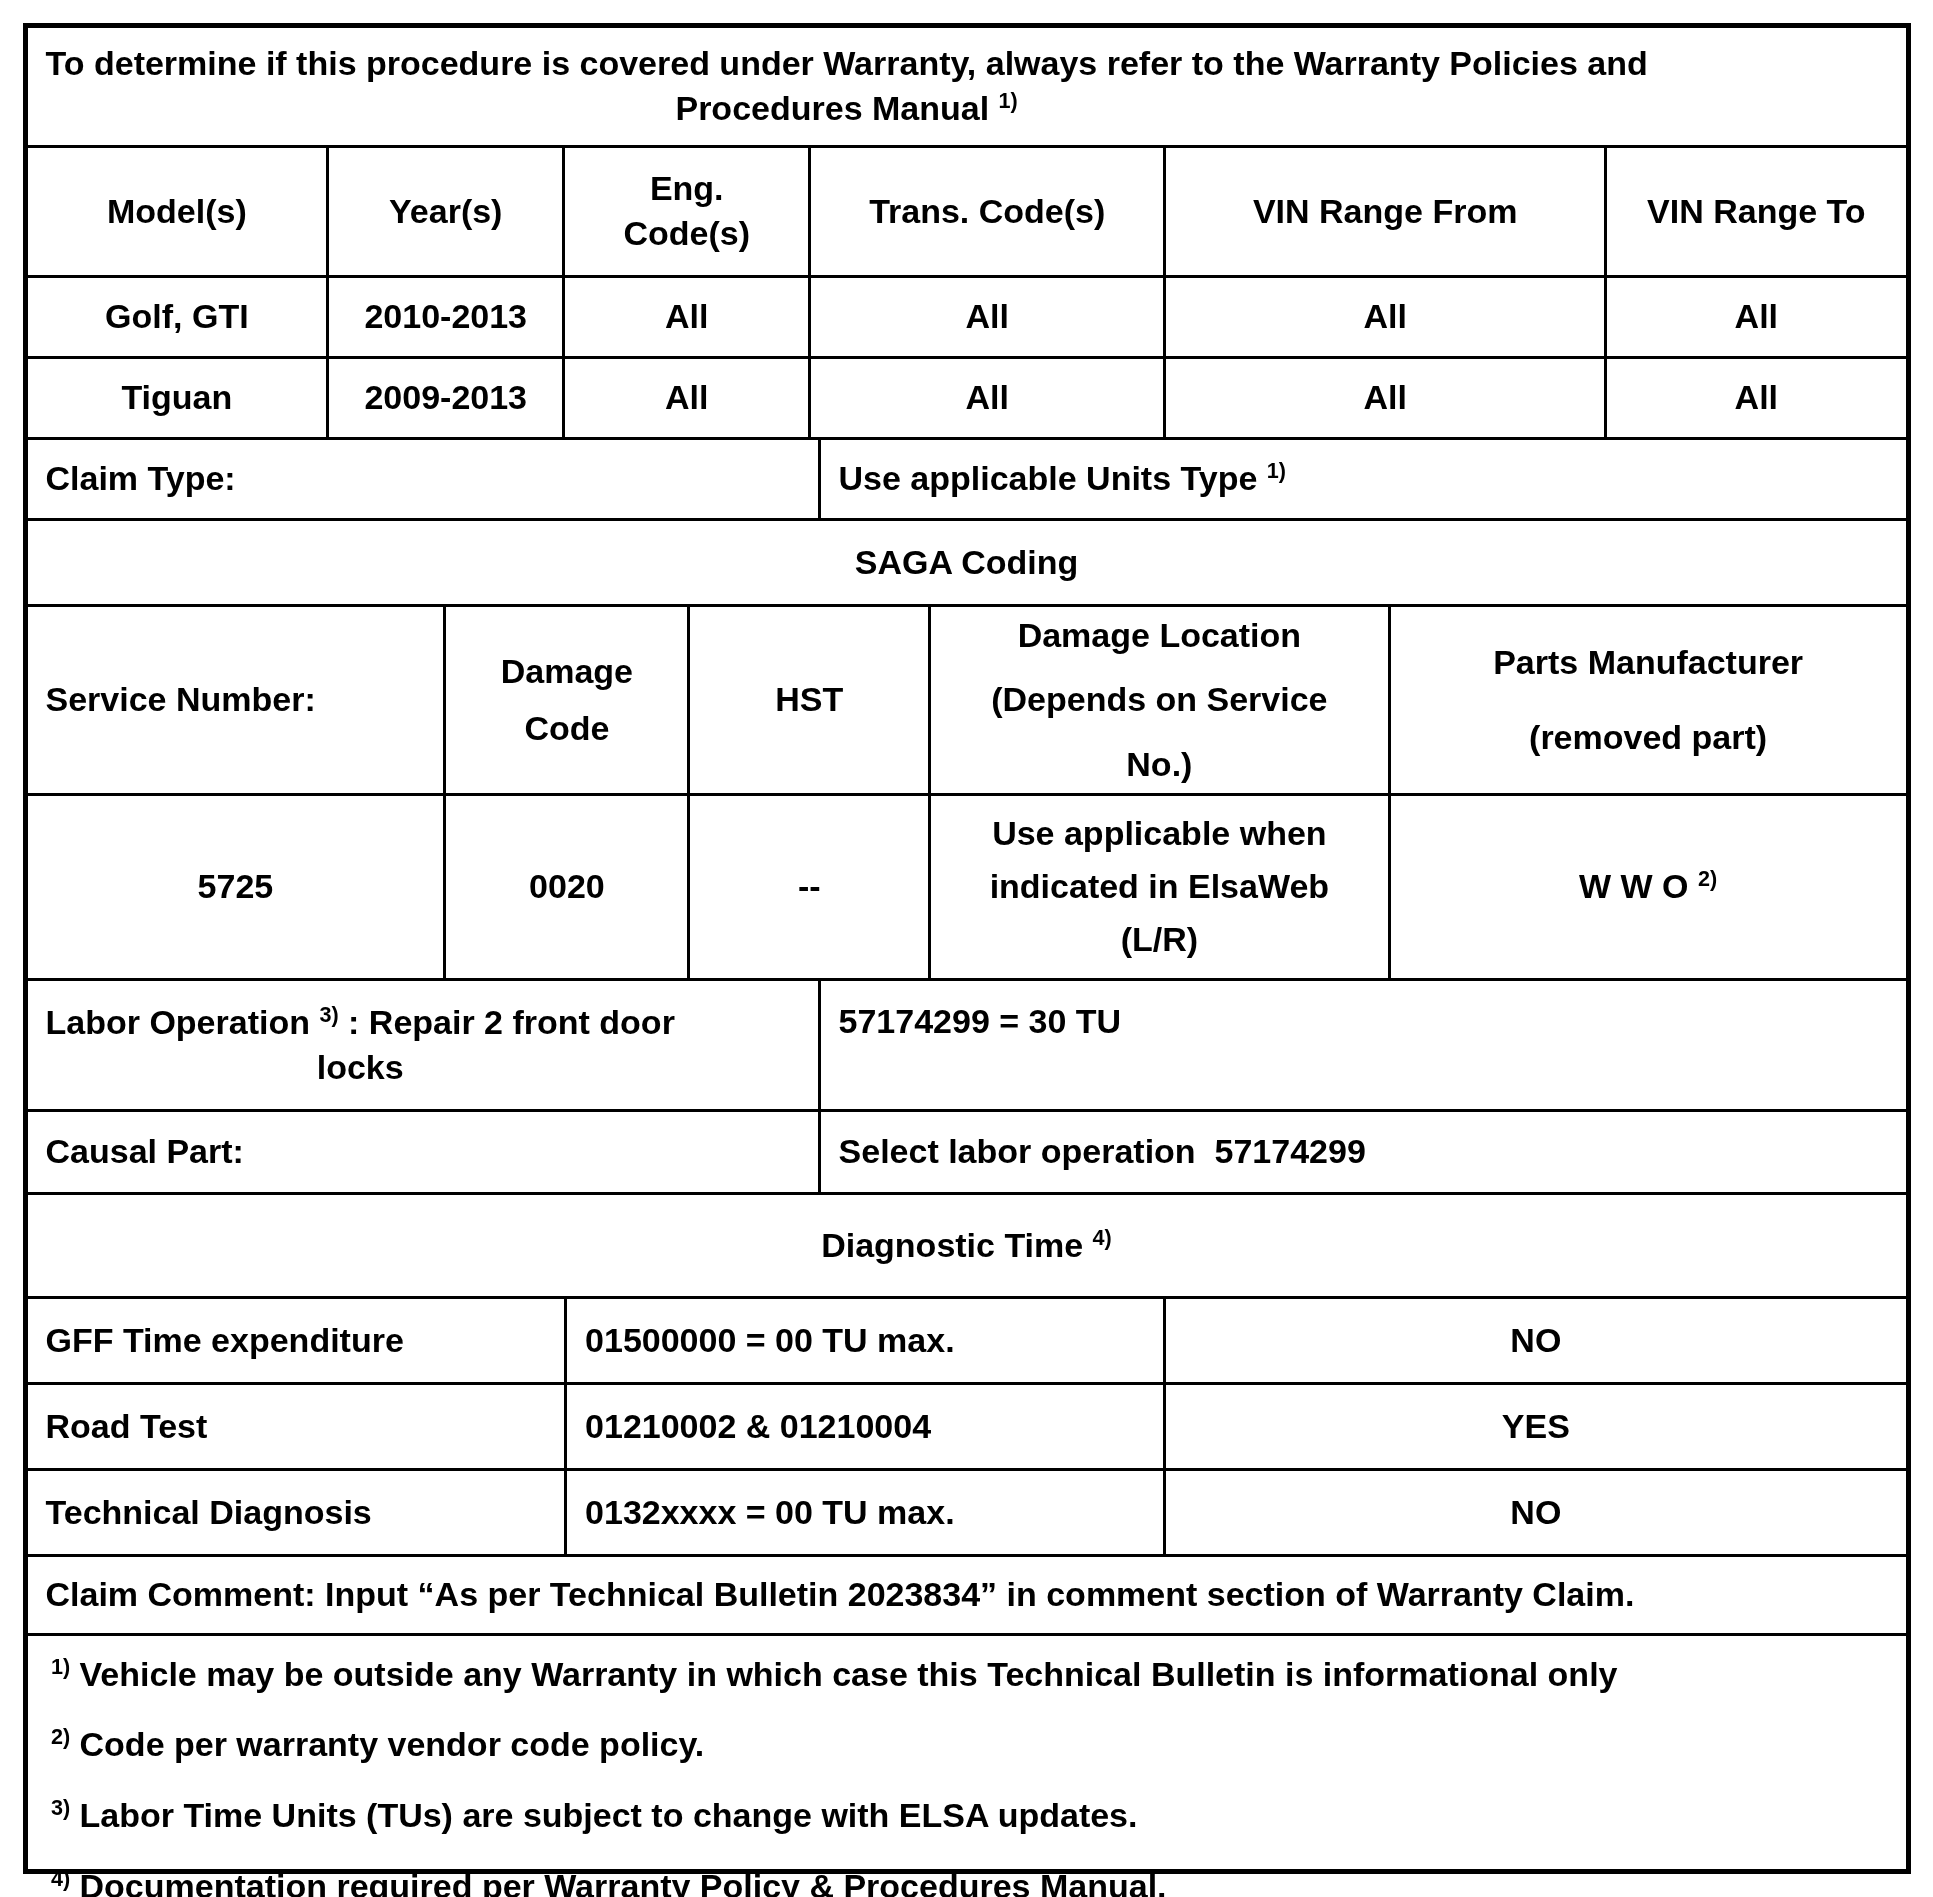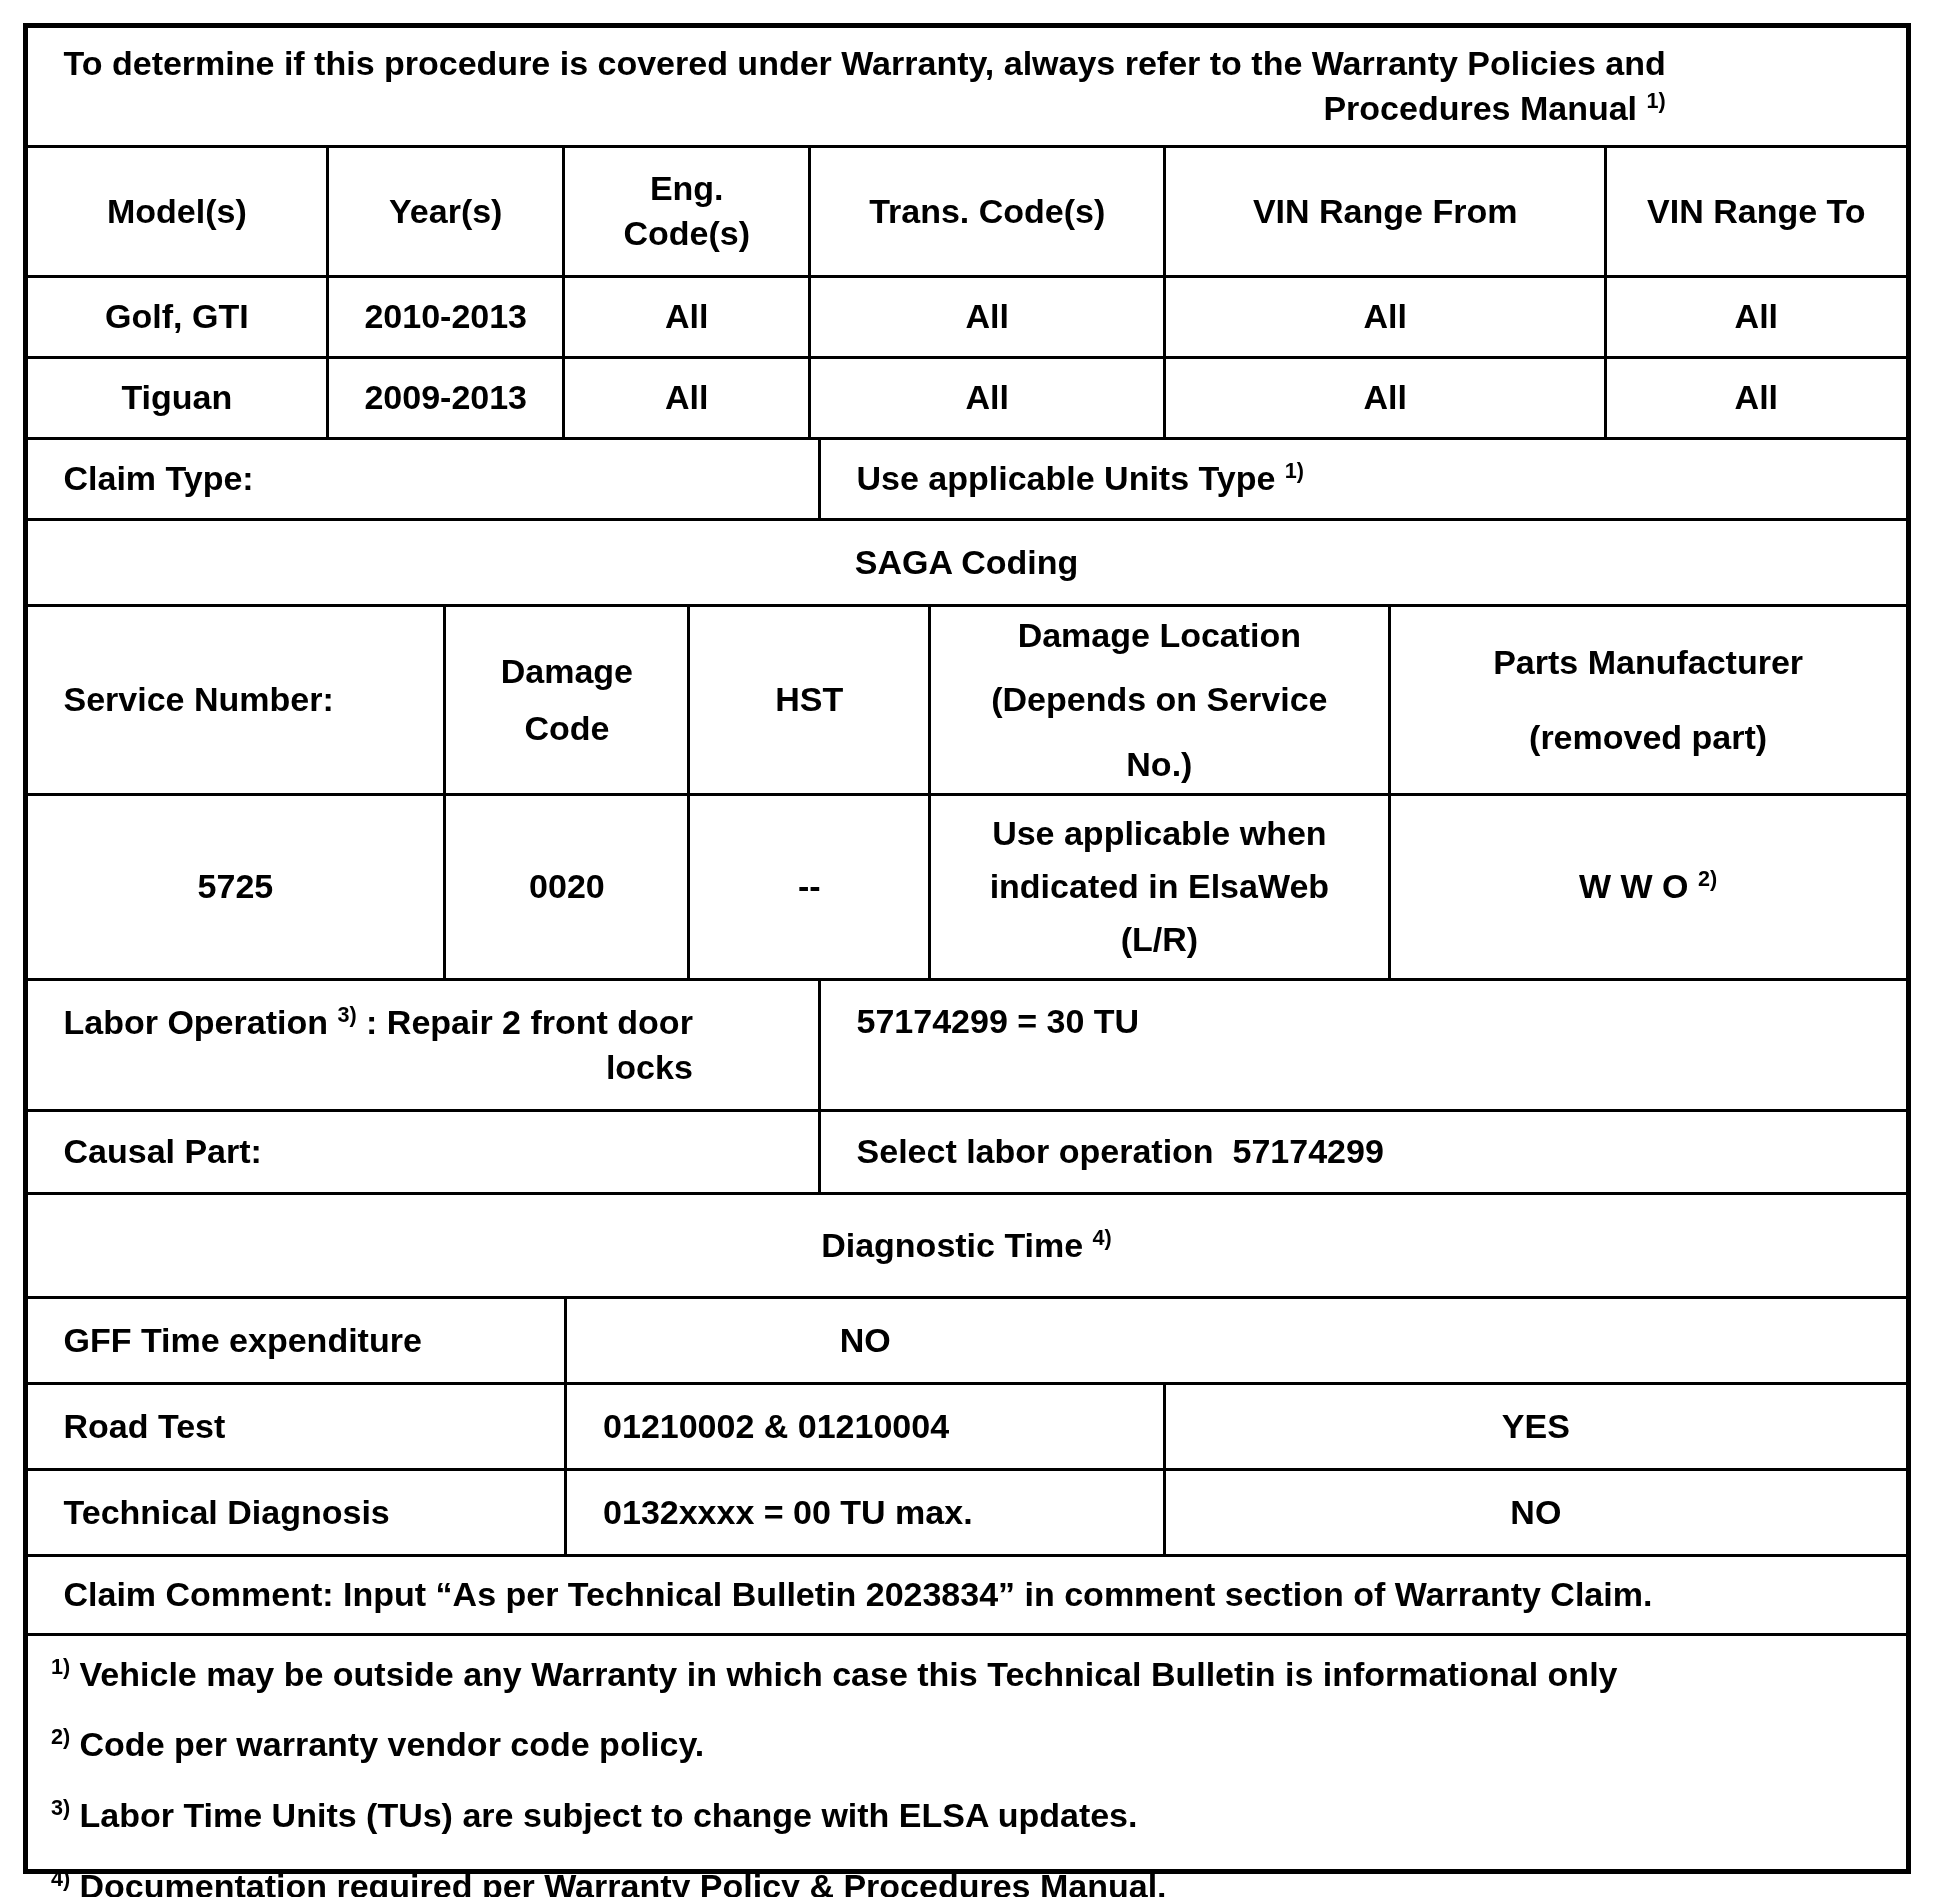--- a/index.html
+++ b/index.html
@@ -20,21 +20,21 @@
   }
   .row { display: grid; width: 100%; }
   .row + .row { border-top: 3.6px solid #000000; }
   .cell {
     display: flex;
     align-items: center;
     min-width: 0;
     overflow: hidden;
   }
   .cell + .cell { border-left: 3.6px solid #000000; }
-  .l { justify-content: flex-start; text-align: right; padding: 0 36px; }
+  .l { justify-content: flex-start; text-align: center; padding: 0 18px; }
   .c { justify-content: center; text-align: center; padding: 0 9px; }
   .txt { white-space: pre-wrap; font-size: 34px; line-height: 1.32; }
   sup.fn {
     font-size: 21.6px;
     vertical-align: super;
     line-height: 0;
     white-space: pre;
   }
   
   .r-intro     { height: 117px; }
@@ -219,20 +219,23 @@
   <div class="row g-one r-diagtitle">
     <div class="cell c">
       <div class="txt"><span>Diagnostic Time </span><sup class="fn">4)</sup></div>
     </div>
   </div>
 
   <div class="row g-diag r-diag">
     <div class="cell l">
         <span class="txt">GFF Time expenditure</span>
       </div>
+    <div class="cell l">
+        <span class="txt">01500000 = 00 TU max.</span>
+      </div>
     <div class="cell c">
         <span class="txt">NO</span>
       </div>
   </div>
   <div class="row g-diag r-diag">
     <div class="cell l">
         <span class="txt">Road Test</span>
       </div>
     <div class="cell l">
         <span class="txt">01210002 &amp; 01210004</span>

